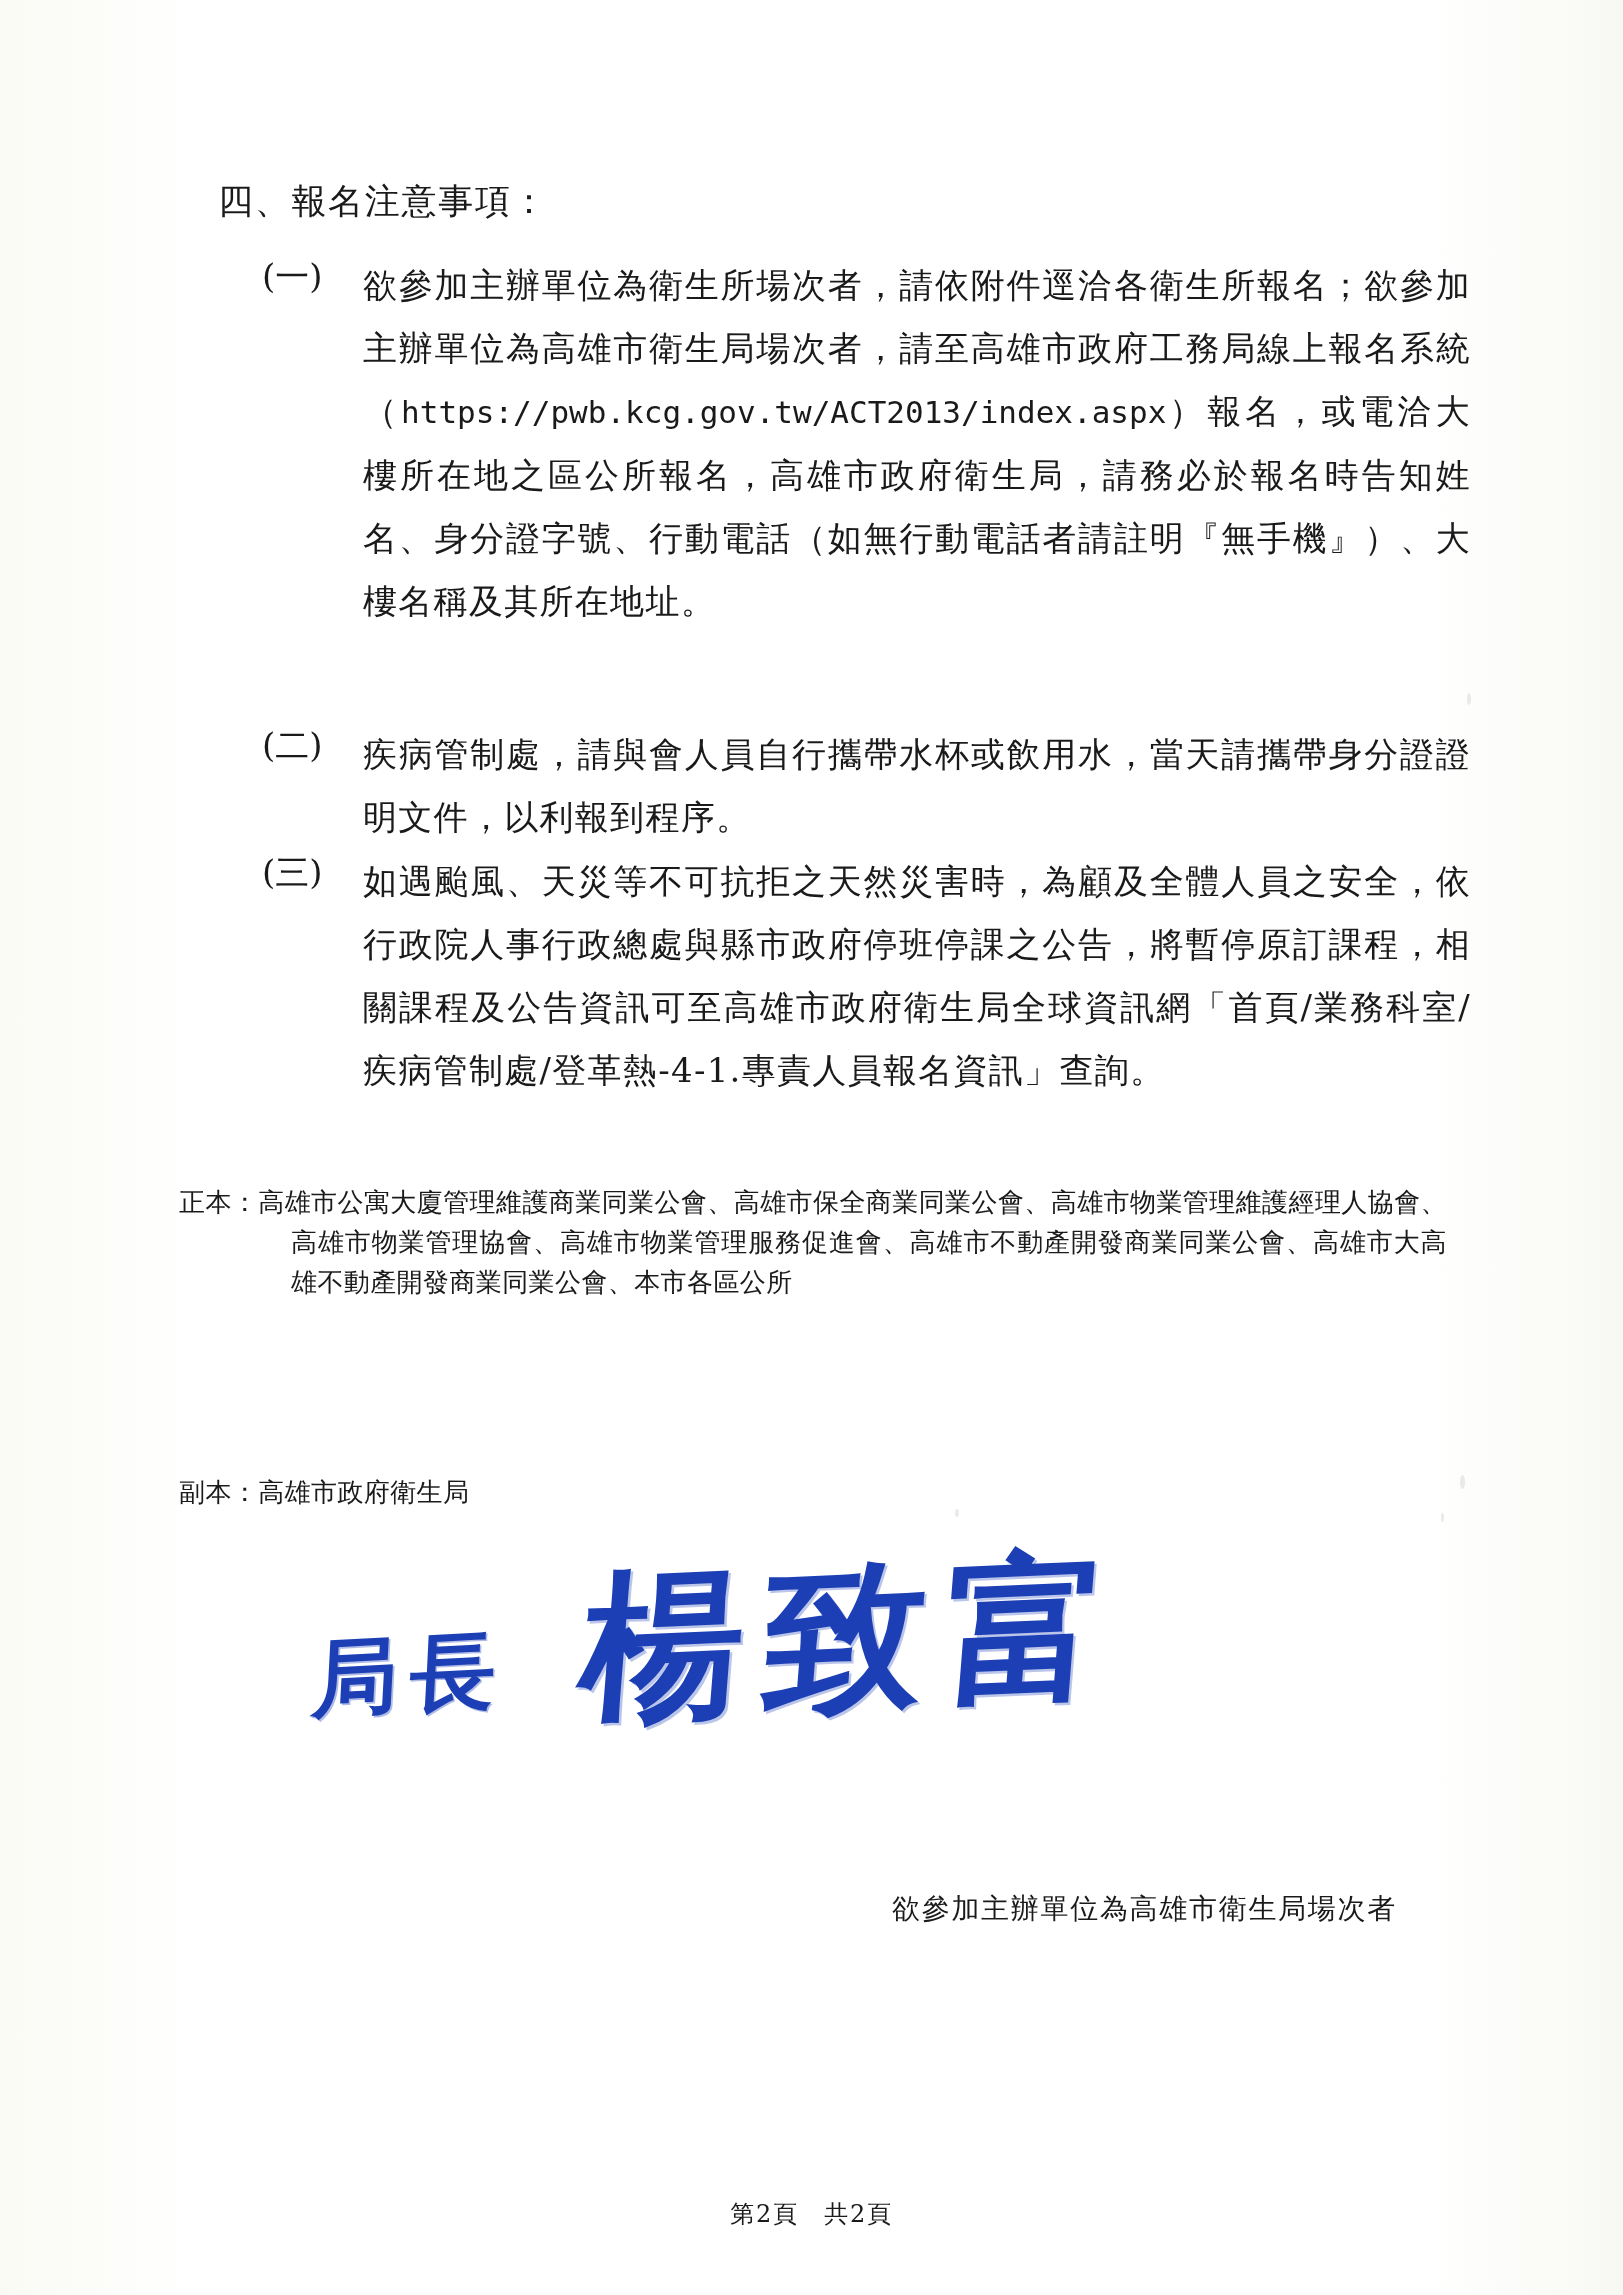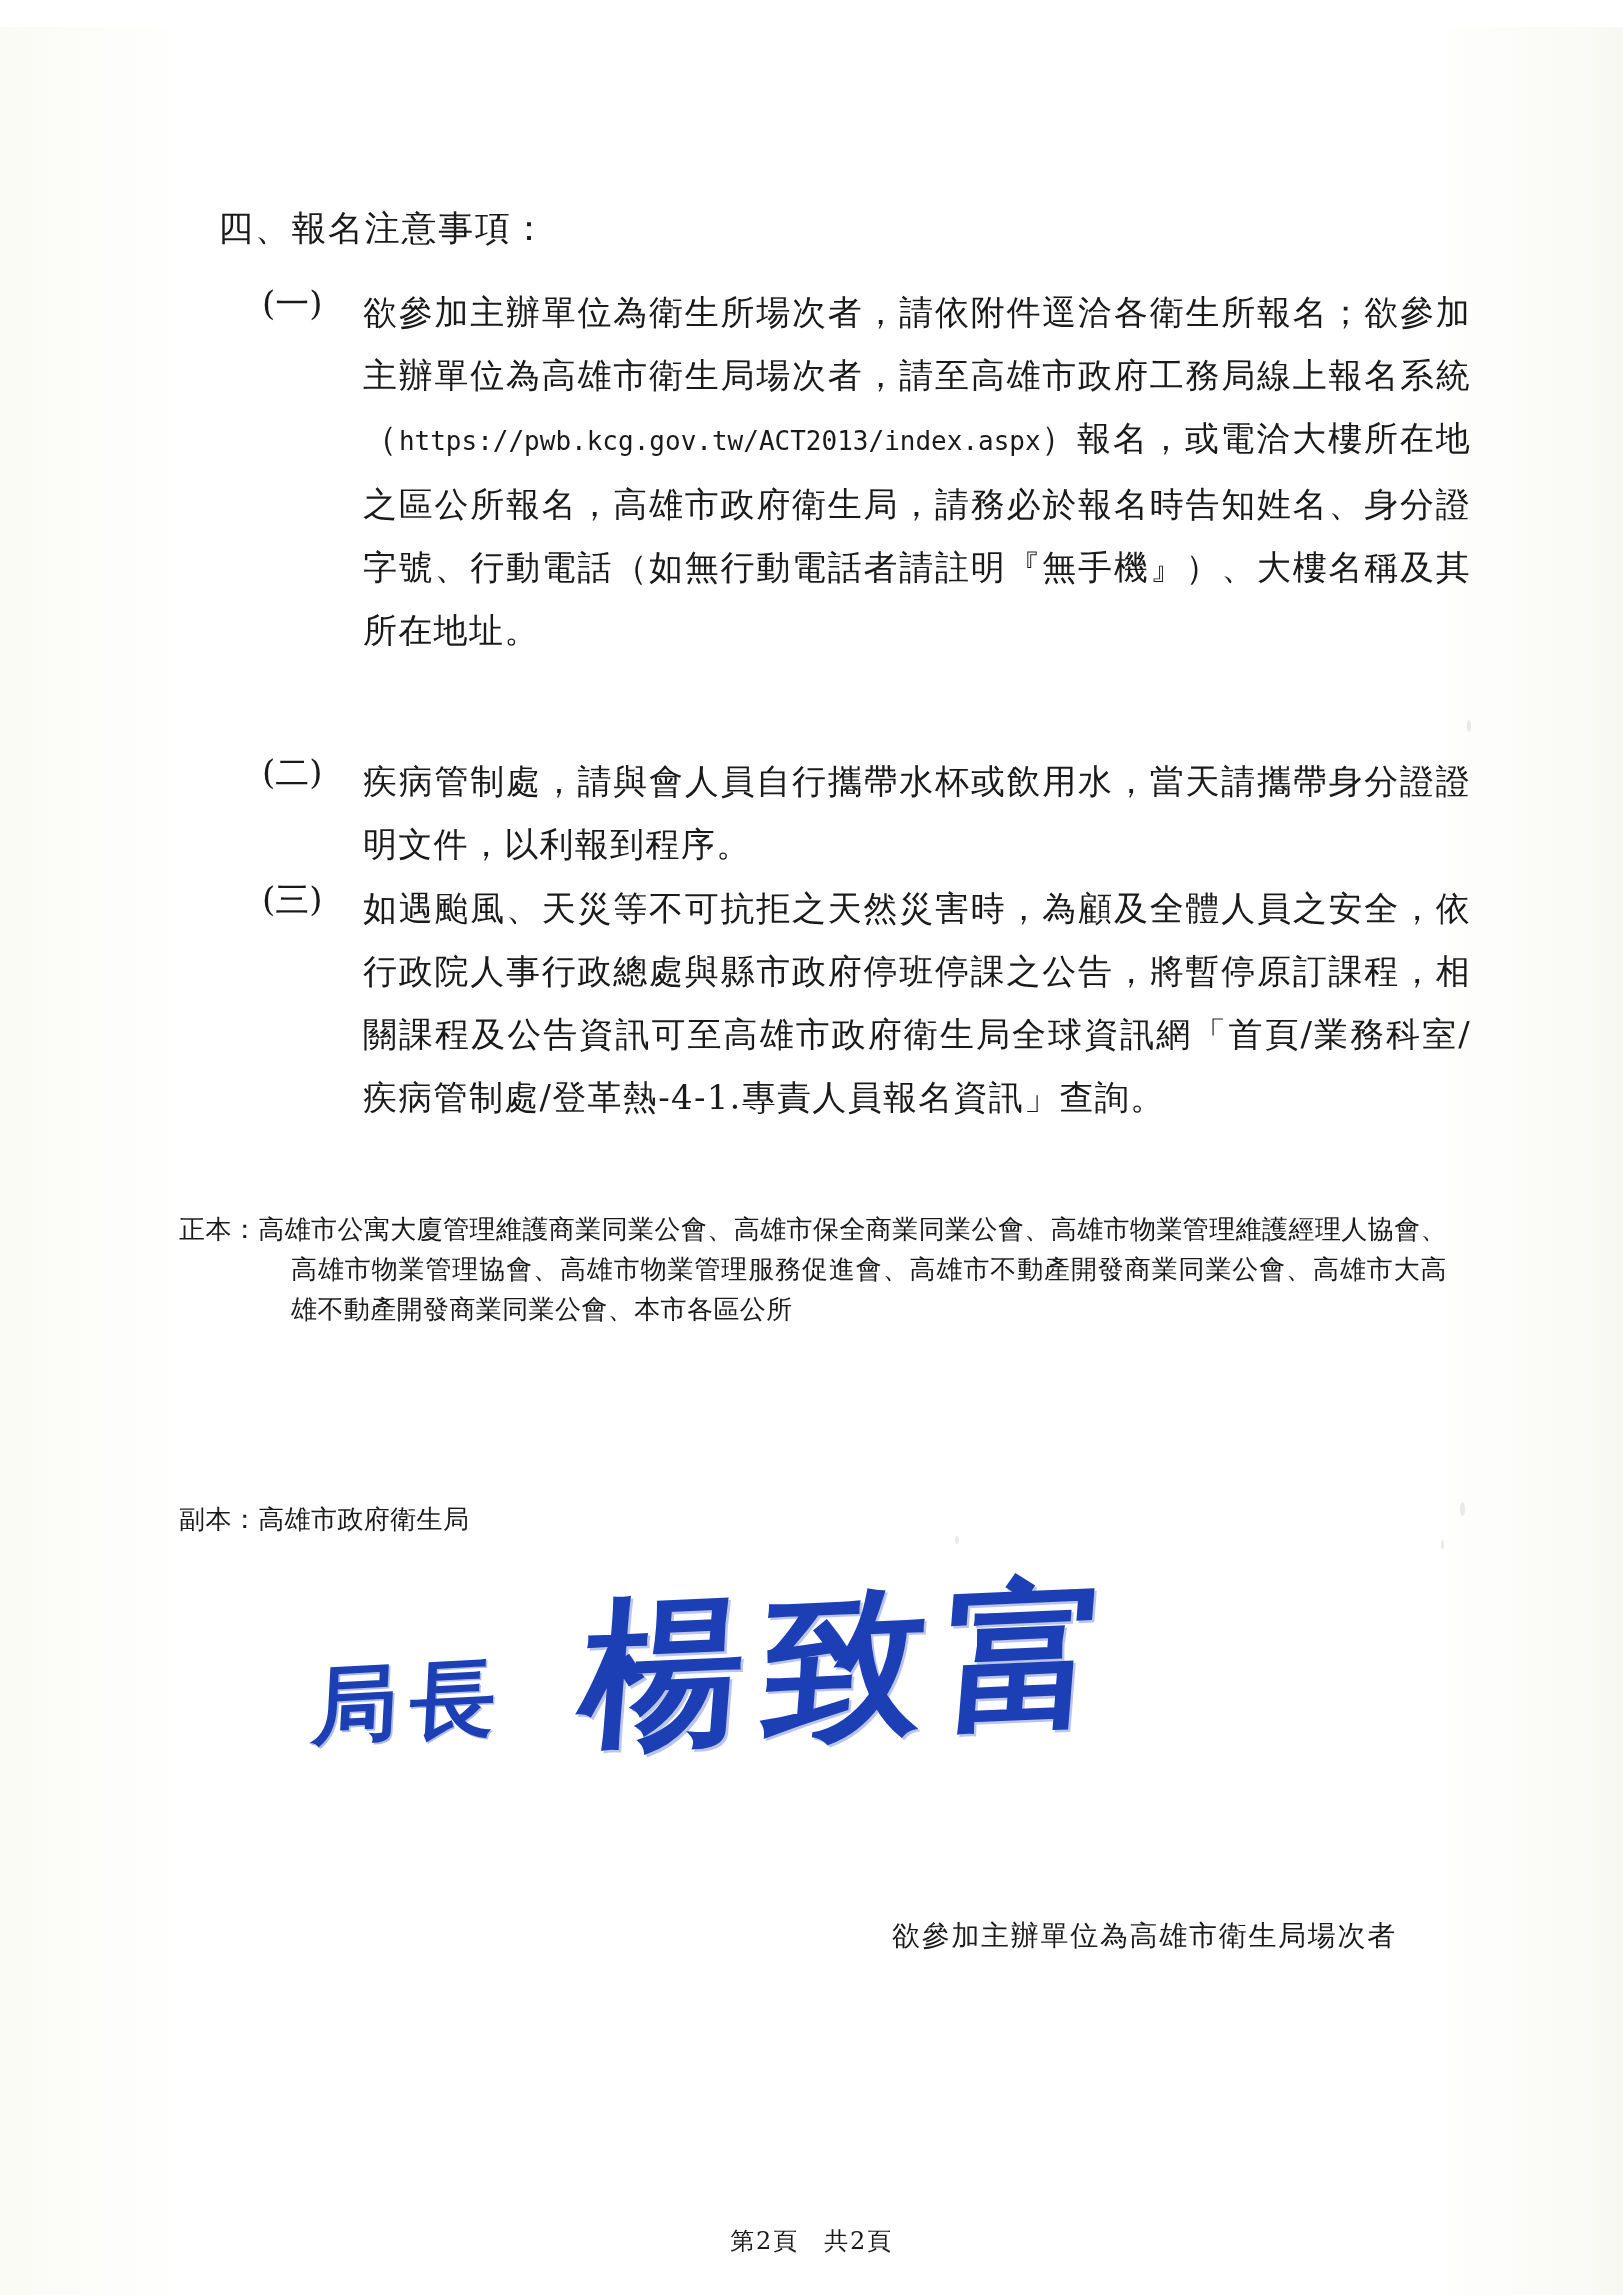--- a/index.html
+++ b/index.html
@@ -12,21 +12,20 @@
     height: 2295px;
     position: relative;
     font-family: "DejaVu Serif", "Liberation Serif", serif;
     color: #1a1a1a;
     overflow: hidden;
   }
   .page {
     position: absolute;
     inset: 0;
     background: #c4b5fd;
-    margin-top: 27px;
   }
   
   .page::before {
     content: "";
     position: absolute;
     inset: 0;
     background:
       linear-gradient(90deg, rgba(250,250,245,1) 0%, rgba(255,255,255,1) 12%, rgba(255,255,255,1) 88%, rgba(248,248,243,1) 100%);
     pointer-events: none;
   }
@@ -62,21 +61,21 @@
   .item .body {
     margin-left: 101px;
     font-size: 34px;
     line-height: 63px;
     text-align: justify;
     text-justify: inter-ideograph;
     letter-spacing: 1.3px;
   }
   .item .body .lat {
     font-family: "DejaVu Sans Mono", "Liberation Mono", monospace;
-    font-size: 26px;
+    font-size: 31px;
     letter-spacing: 0px;
   }
 
   #item-1 { left: 262px; top: 254px; }
   #item-2 { left: 262px; top: 723px; }
   #item-3 { left: 262px; top: 850px; }
 
   
   .dist {
     position: absolute;

